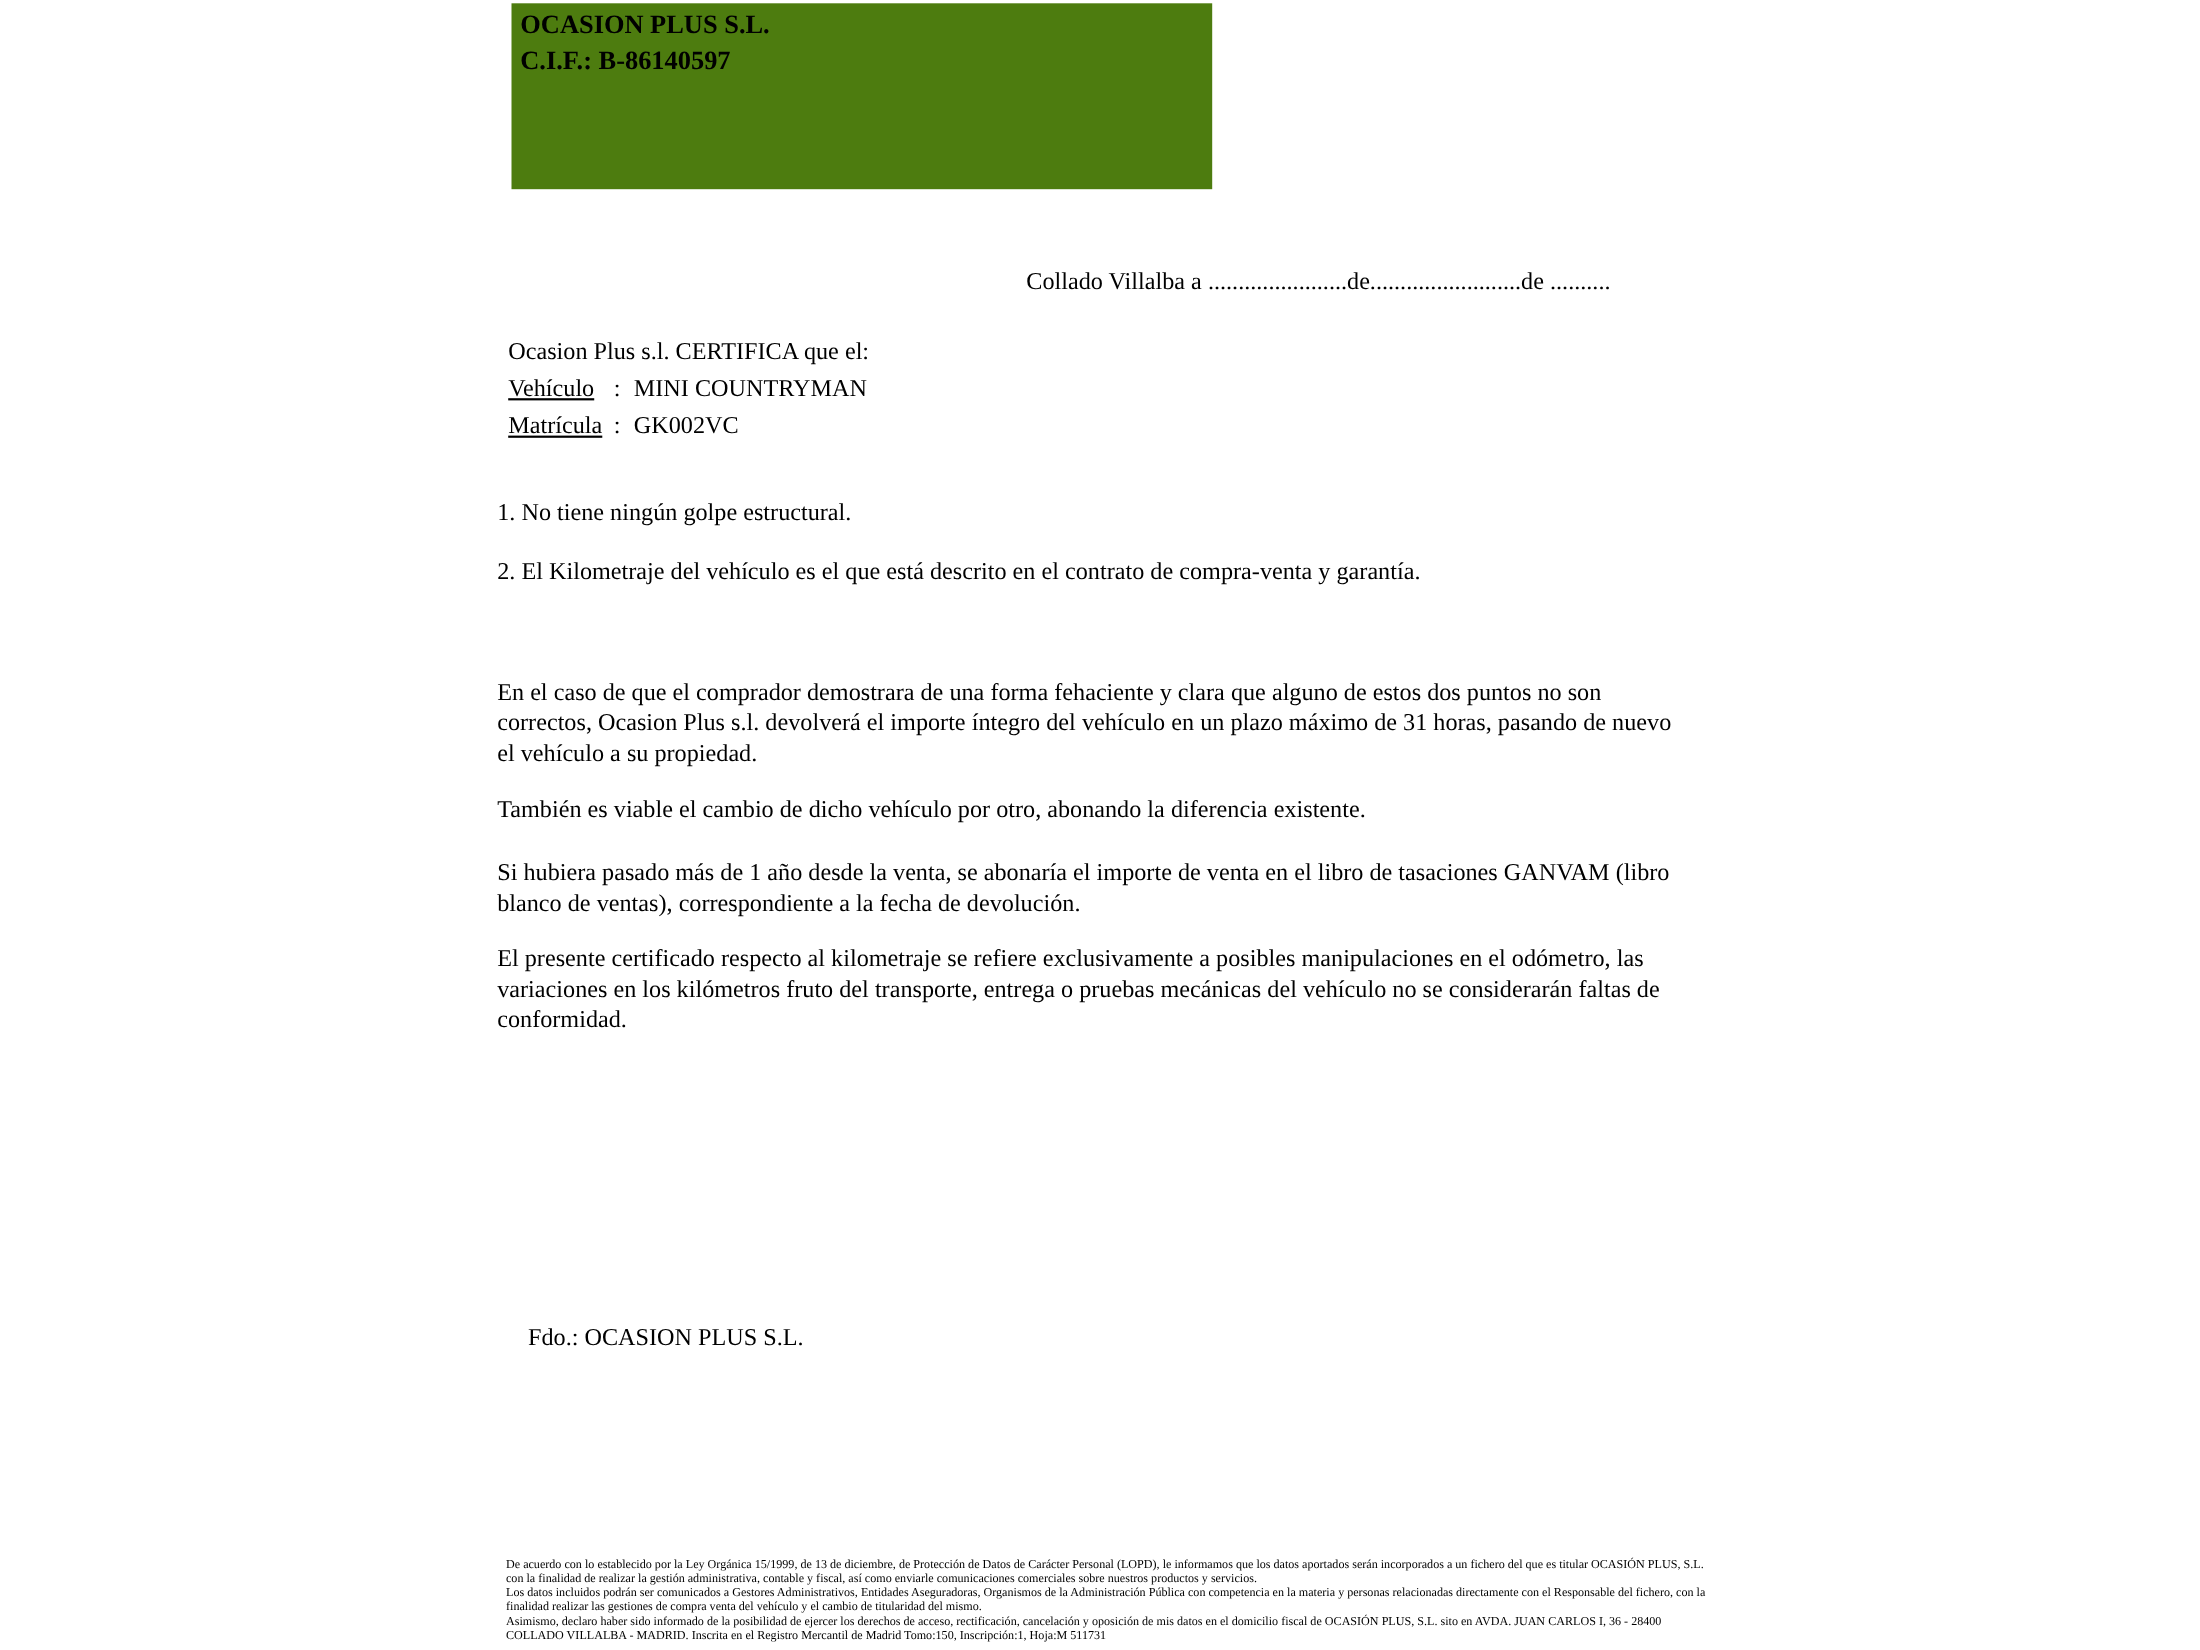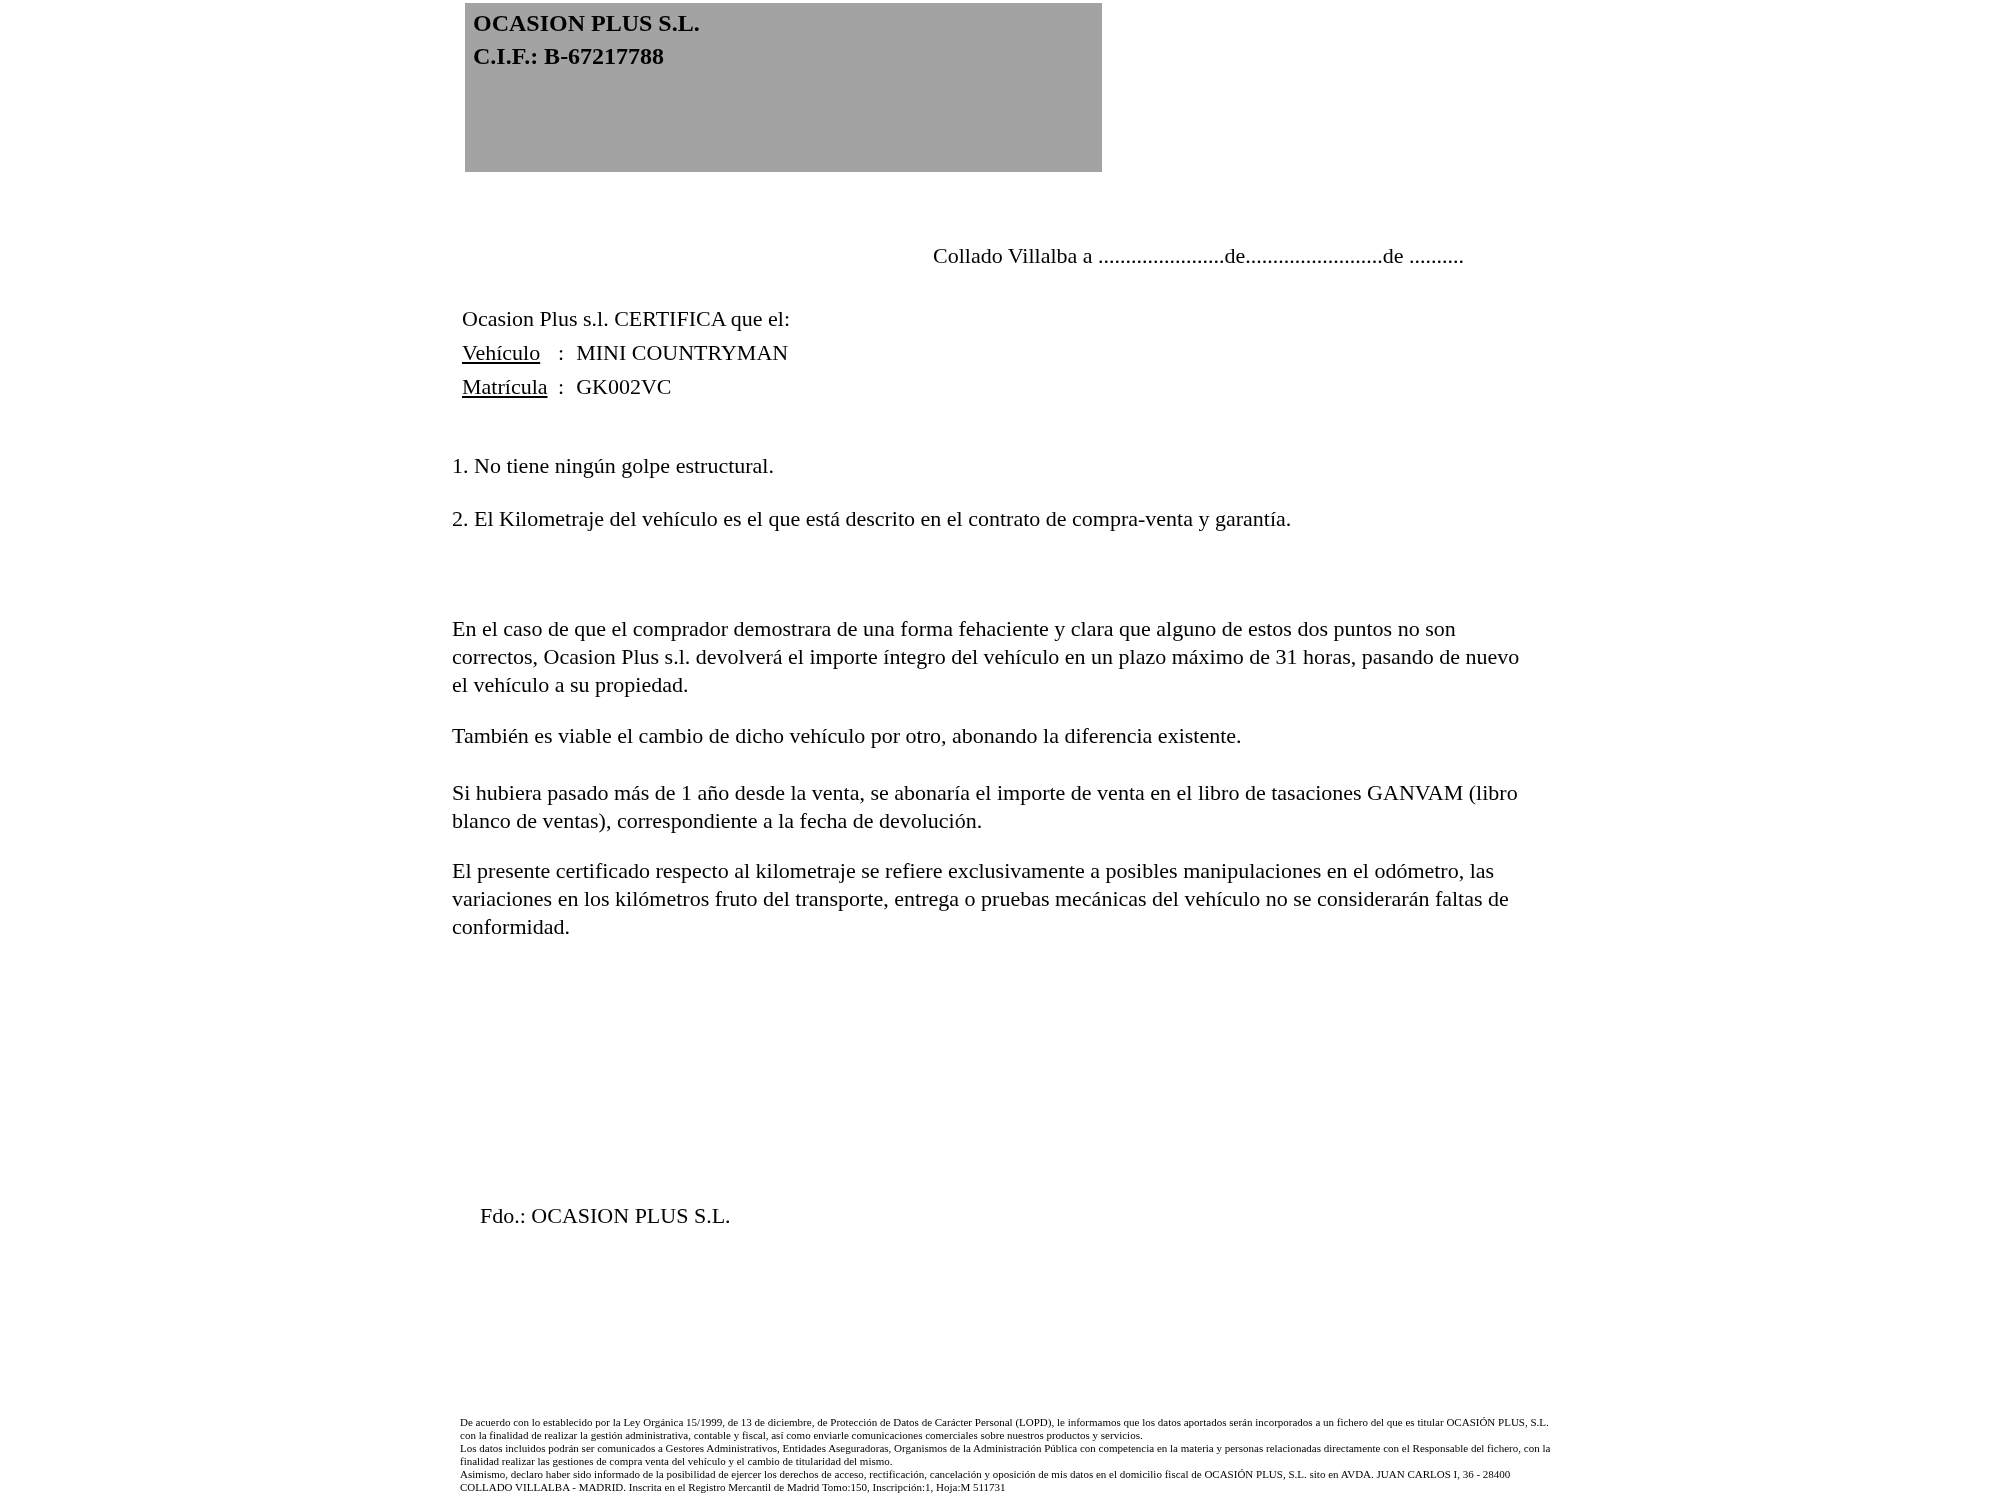--- a/index.html
+++ b/index.html
@@ -14,21 +14,21 @@
     font-family: "Liberation Serif", serif;
     position: relative;
     overflow: hidden;
   }
   .header-box {
     position: absolute;
     left: 465px;
     top: 3px;
     width: 637px;
     height: 169px;
-    background: #a3a3a3;
+    background: #4d7c0f;
     box-sizing: border-box;
     padding: 4px 0 0 8px;
   }
   .header-box .hline {
     font-weight: bold;
     font-size: 24px;
     line-height: 33px;
     white-space: nowrap;
   }
   .date-line {
@@ -87,21 +87,21 @@
     font-size: 11px;
     line-height: 12.9px;
   }
   .legal-footer .fpara { margin: 0; }
 </style>
 </head>
 <body>
 
 <div class="header-box">
   <div class="hline">OCASION PLUS S.L.</div>
-  <div class="hline">C.I.F.: B-67217788</div>
+  <div class="hline">C.I.F.: B-86140597</div>
 </div>
 
 <div class="date-line">Collado Villalba a .......................de.........................de ..........</div>
 
 <div class="cert-block">
   <div>Ocasion Plus s.l. CERTIFICA que el:</div>
   <div class="cert-row">
     <span class="field-label">Vehículo</span><span class="field-sep">:</span><span class="field-value">MINI COUNTRYMAN</span>
   </div>
   <div class="cert-row">

